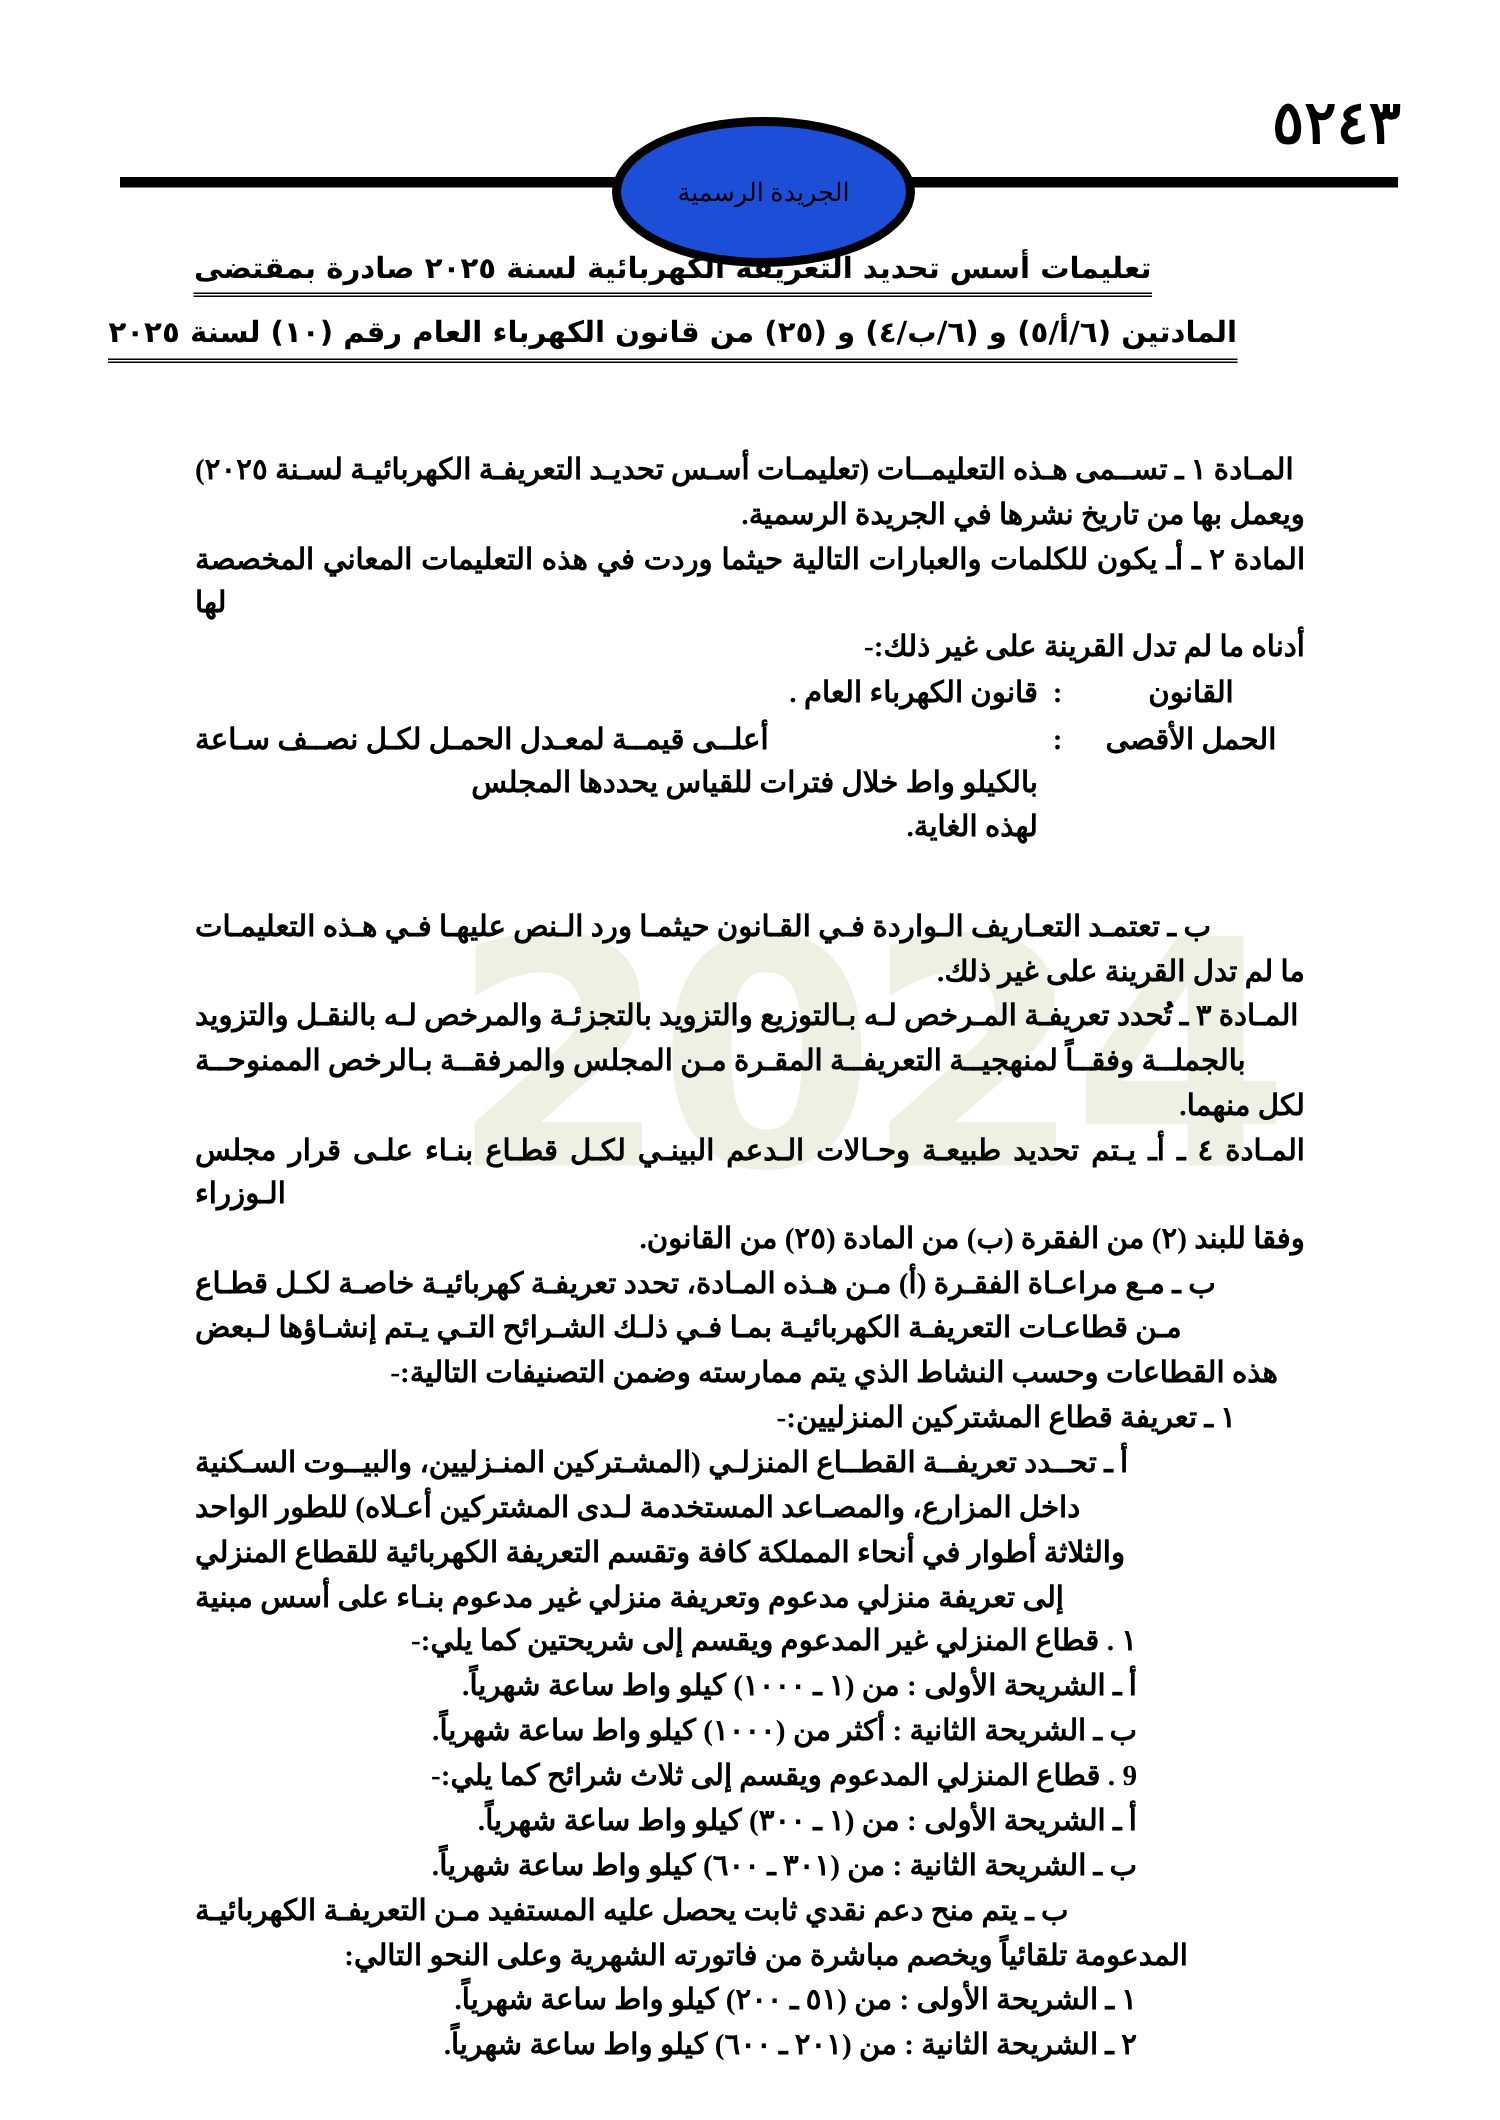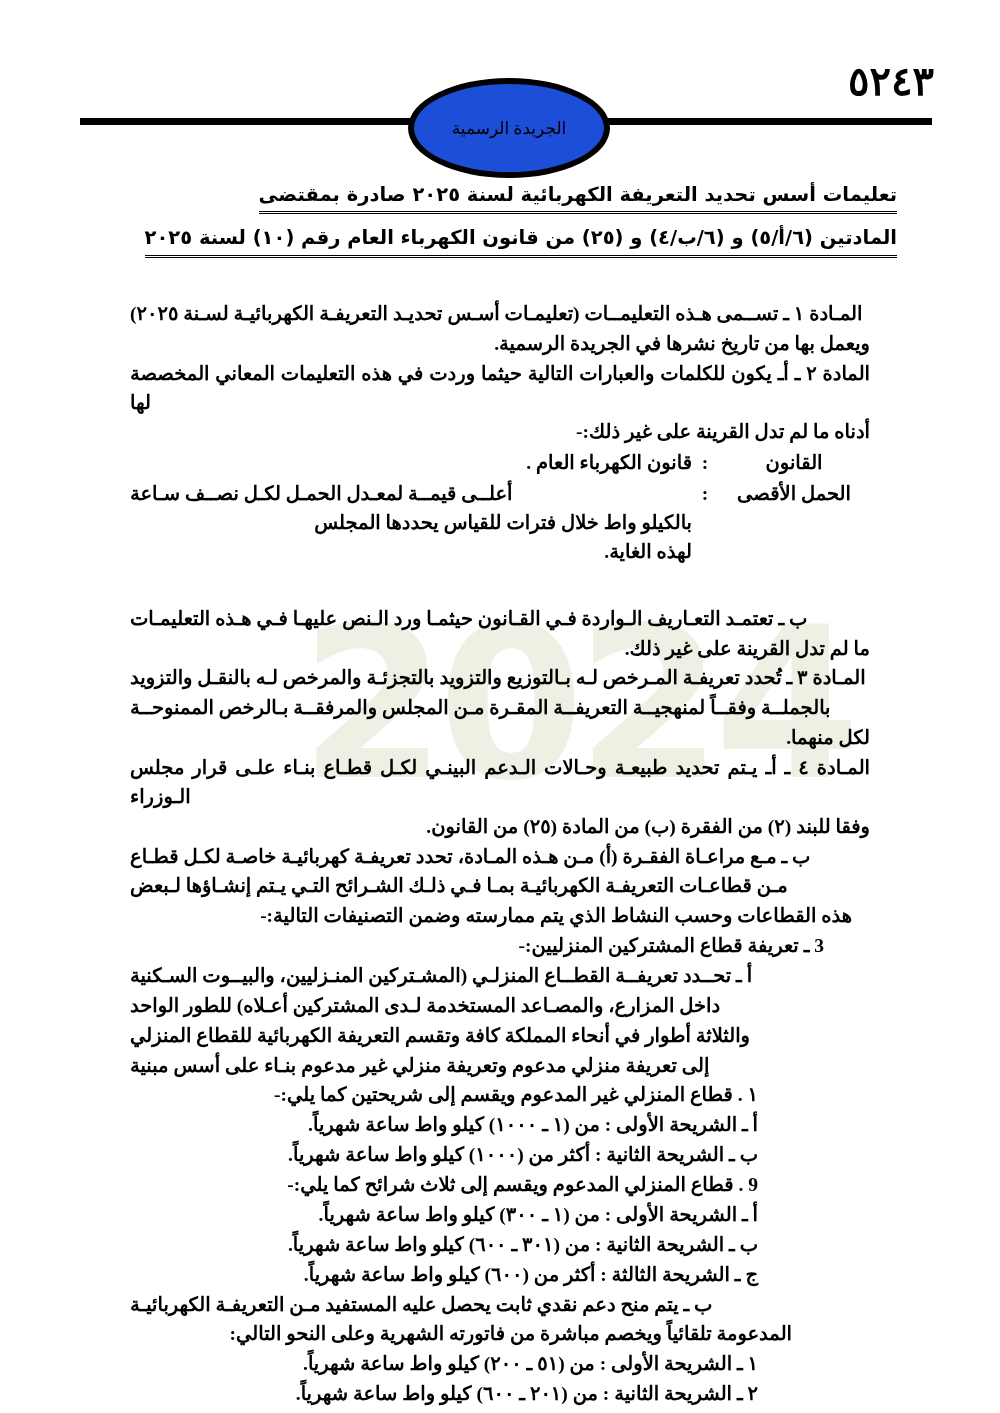--- a/index.html
+++ b/index.html
@@ -85,24 +85,24 @@
   .gazette-ellipse span {
     font-size: 17px;
     font-weight: 400;
     font-family: "Liberation Serif", "DejaVu Serif", serif;
   }
 
   
   .doc-title {
     position: absolute;
     left: 0;
-    top: 182px;
+    top: 166px;
     width: 897px;
     z-index: 2;
-    text-align: right;
+    text-align: center;
     font-family: "DejaVu Sans", "Liberation Sans", sans-serif;
   }
   .doc-title .tline {
     display: inline-block;
     font-size: 19.5px;
     font-weight: 700;
     letter-spacing: -0.2px;
     border-bottom: 3px double #000;
     padding-bottom: 3px;
     margin-bottom: 11px;
@@ -222,35 +222,34 @@
     <div class="para ind-1">بالجملــة وفقــاً لمنهجيــة التعريفــة المقـرة مـن المجلس والمرفقــة بـالرخص الممنوحــة</div>
     <div class="para plain" style="text-align:center">لكل منهما.</div>
 
     <div class="para">المـادة ٤ ـ أـ يـتم تحديد طبيعـة وحـالات الـدعم البينـي لكـل قطـاع بنـاء علـى قرار مجلس الـوزراء</div>
     <div class="para plain" style="text-align:center">وفقا للبند (٢) من الفقرة (ب) من المادة (٢٥) من القانون.</div>
 
     <div class="para ind-1">ب ـ مـع مراعـاة الفقـرة (أ) مـن هـذه المـادة، تحدد تعريفـة كهربائيـة خاصـة لكـل قطـاع</div>
     <div class="para ind-1">مـن قطاعـات التعريفـة الكهربائيـة بمـا فـي ذلـك الشـرائح التـي يـتم إنشـاؤها لـبعض</div>
     <div class="para ind-1 plain" style="text-align:center">هذه القطاعات وحسب النشاط الذي يتم ممارسته وضمن التصنيفات التالية:-</div>
 
-    <div class="para ind-2 plain" style="text-align:center">3 ـ تعريفة قطاع المشتركين المنزليين:-</div>
+    <div class="para ind-2 plain" style="text-align:center">١ ـ تعريفة قطاع المشتركين المنزليين:-</div>
 
     <div class="para ind-2">أ ـ تحــدد تعريفــة القطــاع المنزلـي (المشـتركين المنـزليين، والبيــوت السـكنية</div>
     <div class="para ind-3">داخل المزارع، والمصـاعد المستخدمة لـدى المشتركين أعـلاه) للطور الواحد</div>
     <div class="para ind-3">والثلاثة أطوار في أنحاء المملكة كافة وتقسم التعريفة الكهربائية للقطاع المنزلي</div>
     <div class="para ind-3">إلى تعريفة منزلي مدعوم وتعريفة منزلي غير مدعوم بنـاء على أسس مبنية</div>
 
     <div class="para ind-4 plain" style="text-align:center">١ . قطاع المنزلي غير المدعوم ويقسم إلى شريحتين كما يلي:-</div>
     <div class="para ind-4 plain" style="">أ ـ الشريحة الأولى : من (١ ـ ١٠٠٠) كيلو واط ساعة شهرياً.</div>
     <div class="para ind-4 plain" style="text-align:center">ب ـ الشريحة الثانية : أكثر من (١٠٠٠) كيلو واط ساعة شهرياً.</div>
 
     <div class="para ind-4 plain" style="text-align:center">9 . قطاع المنزلي المدعوم ويقسم إلى ثلاث شرائح كما يلي:-</div>
     <div class="para ind-4 plain" style="text-align:center">أ ـ   الشريحة الأولى : من (١ ـ ٣٠٠) كيلو واط ساعة شهرياً.</div>
     <div class="para ind-4 plain" style="text-align:center">ب ـ الشريحة الثانية : من (٣٠١ ـ ٦٠٠) كيلو واط ساعة شهرياً.</div>
-    <div class="para ind-4 plain" style="text-align:center">ج ـ الشريحة الثالثة : أكثر من (٦٠٠) كيلو واط ساعة شهرياً.</div>
 
     <div class="para ind-2">ب ـ يتم منح دعم نقدي ثابت يحصل عليه المستفيد مـن التعريفـة الكهربائيـة</div>
     <div class="para ind-3 plain" style="text-align:center">المدعومة تلقائياً ويخصم مباشرة من فاتورته الشهرية وعلى النحو التالي:</div>
     <div class="para ind-4 plain" style="text-align:center">١ ـ الشريحة الأولى : من (٥١ ـ ٢٠٠) كيلو واط ساعة شهرياً.</div>
     <div class="para ind-4 plain" style="text-align:center">٢ ـ الشريحة الثانية : من (٢٠١ ـ ٦٠٠) كيلو واط ساعة شهرياً.</div>
 
   </div>
 
 </div>
 

